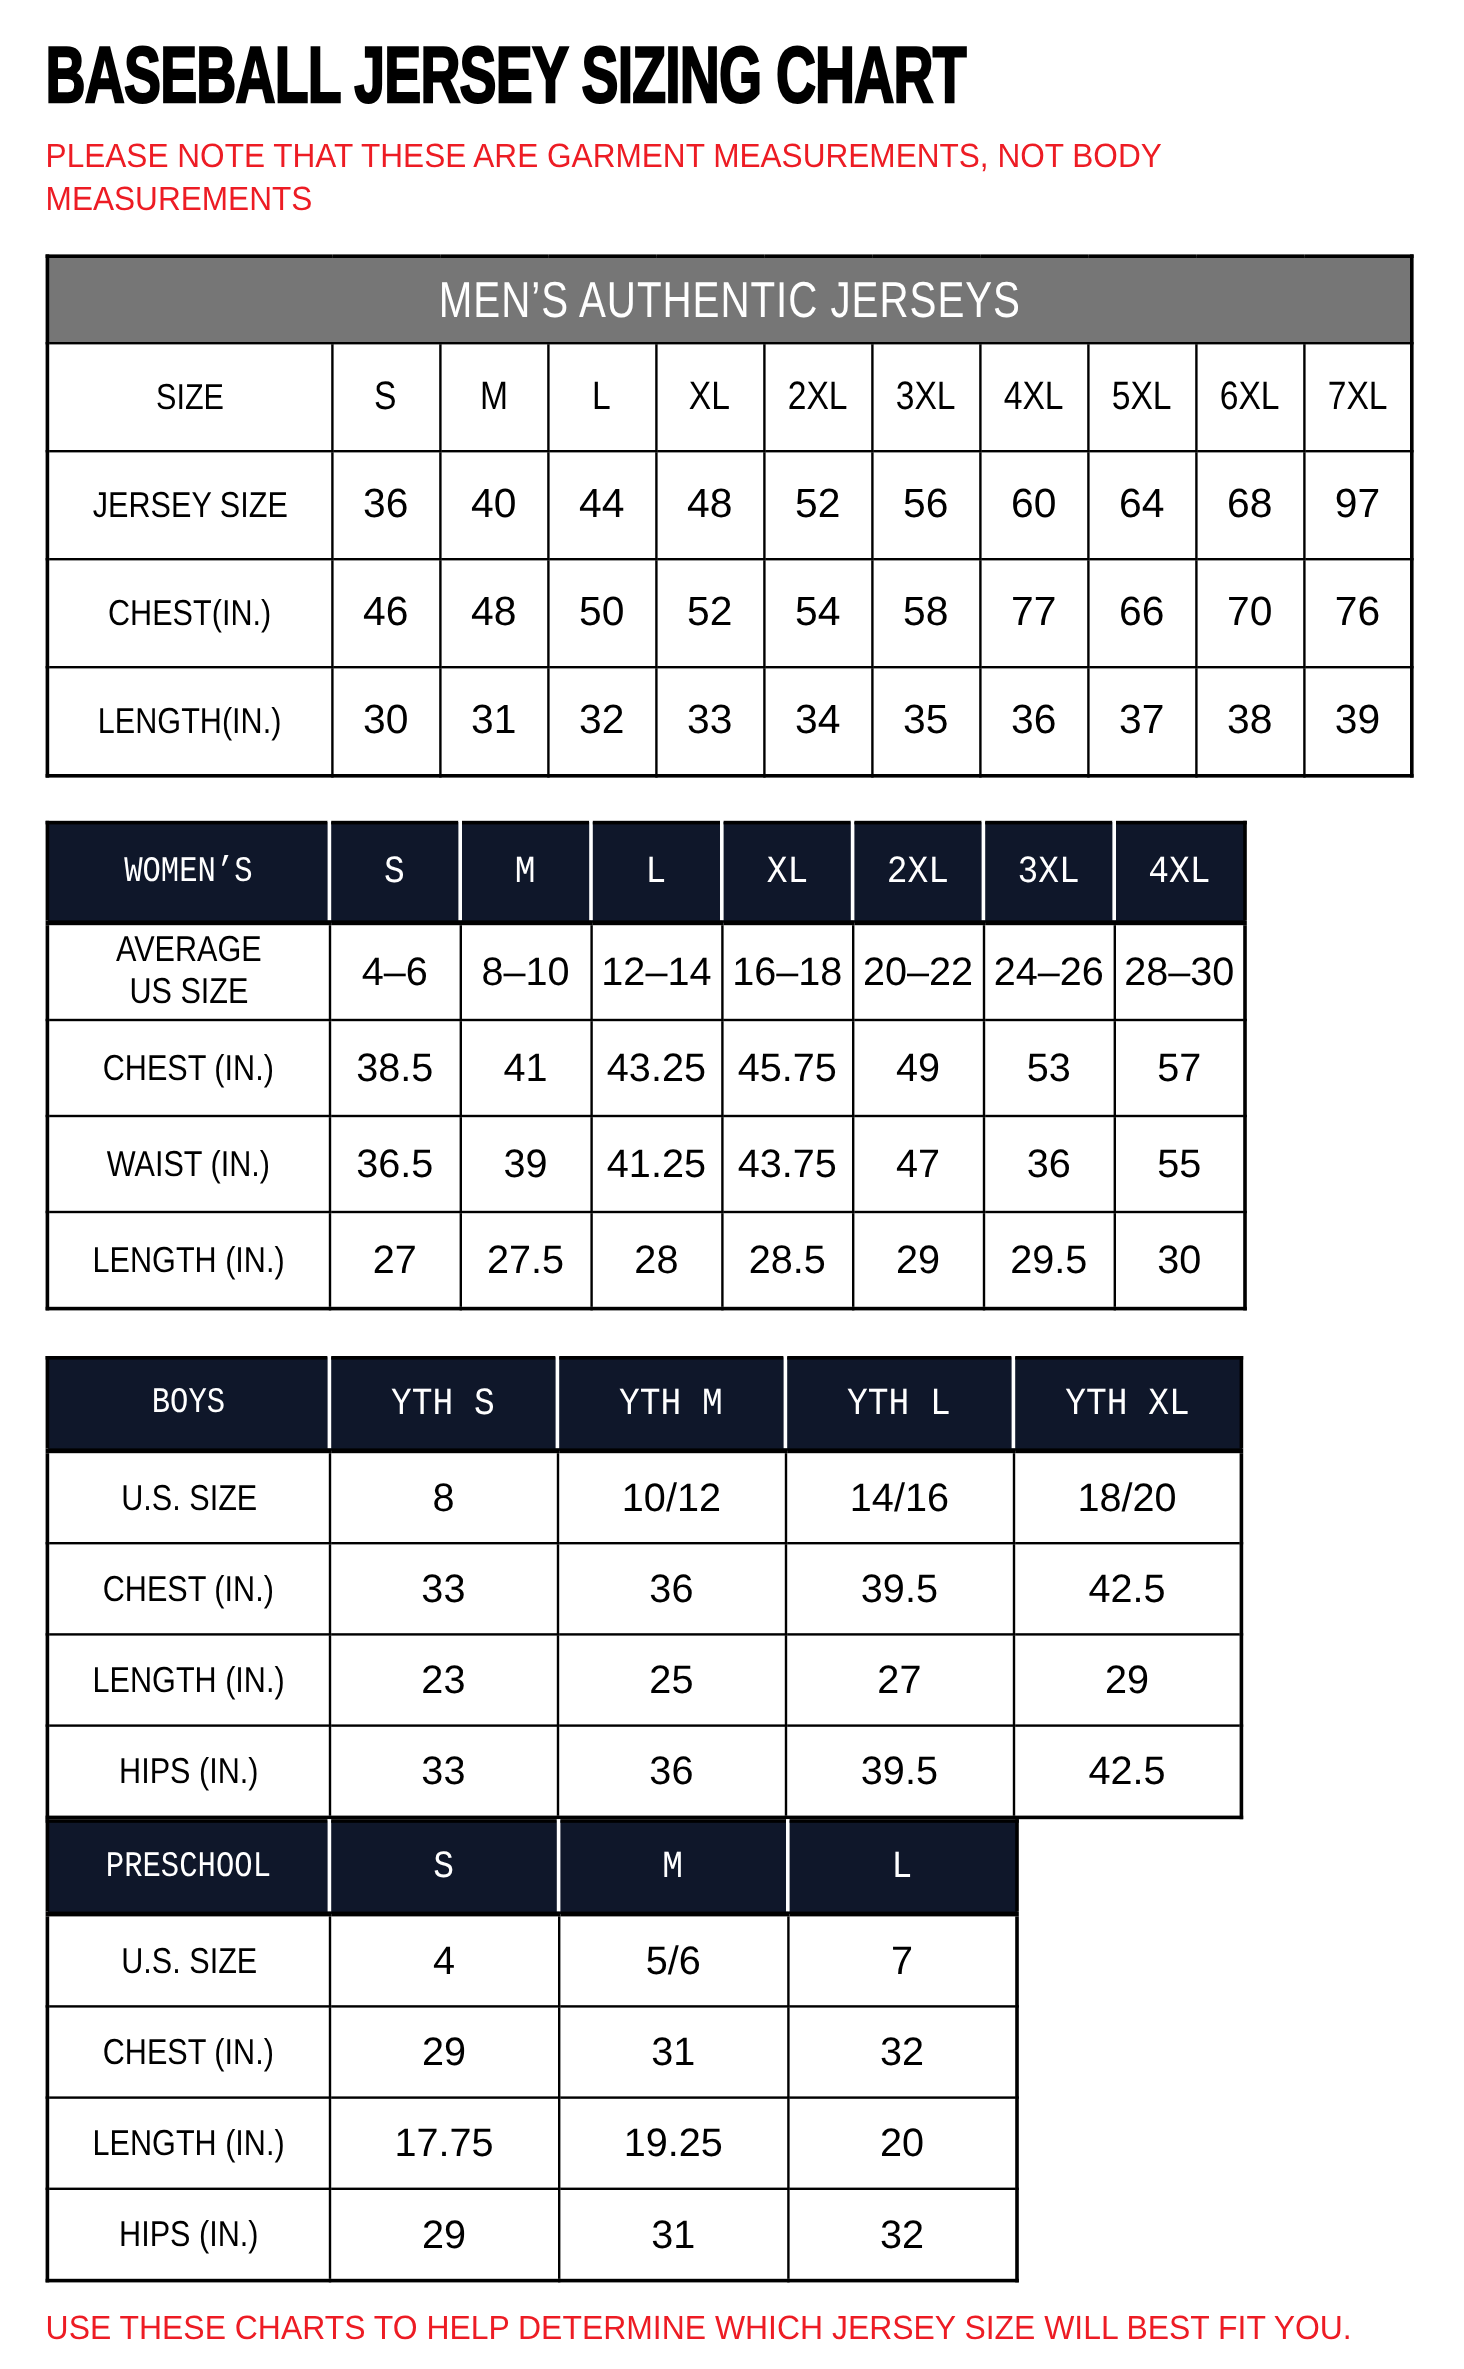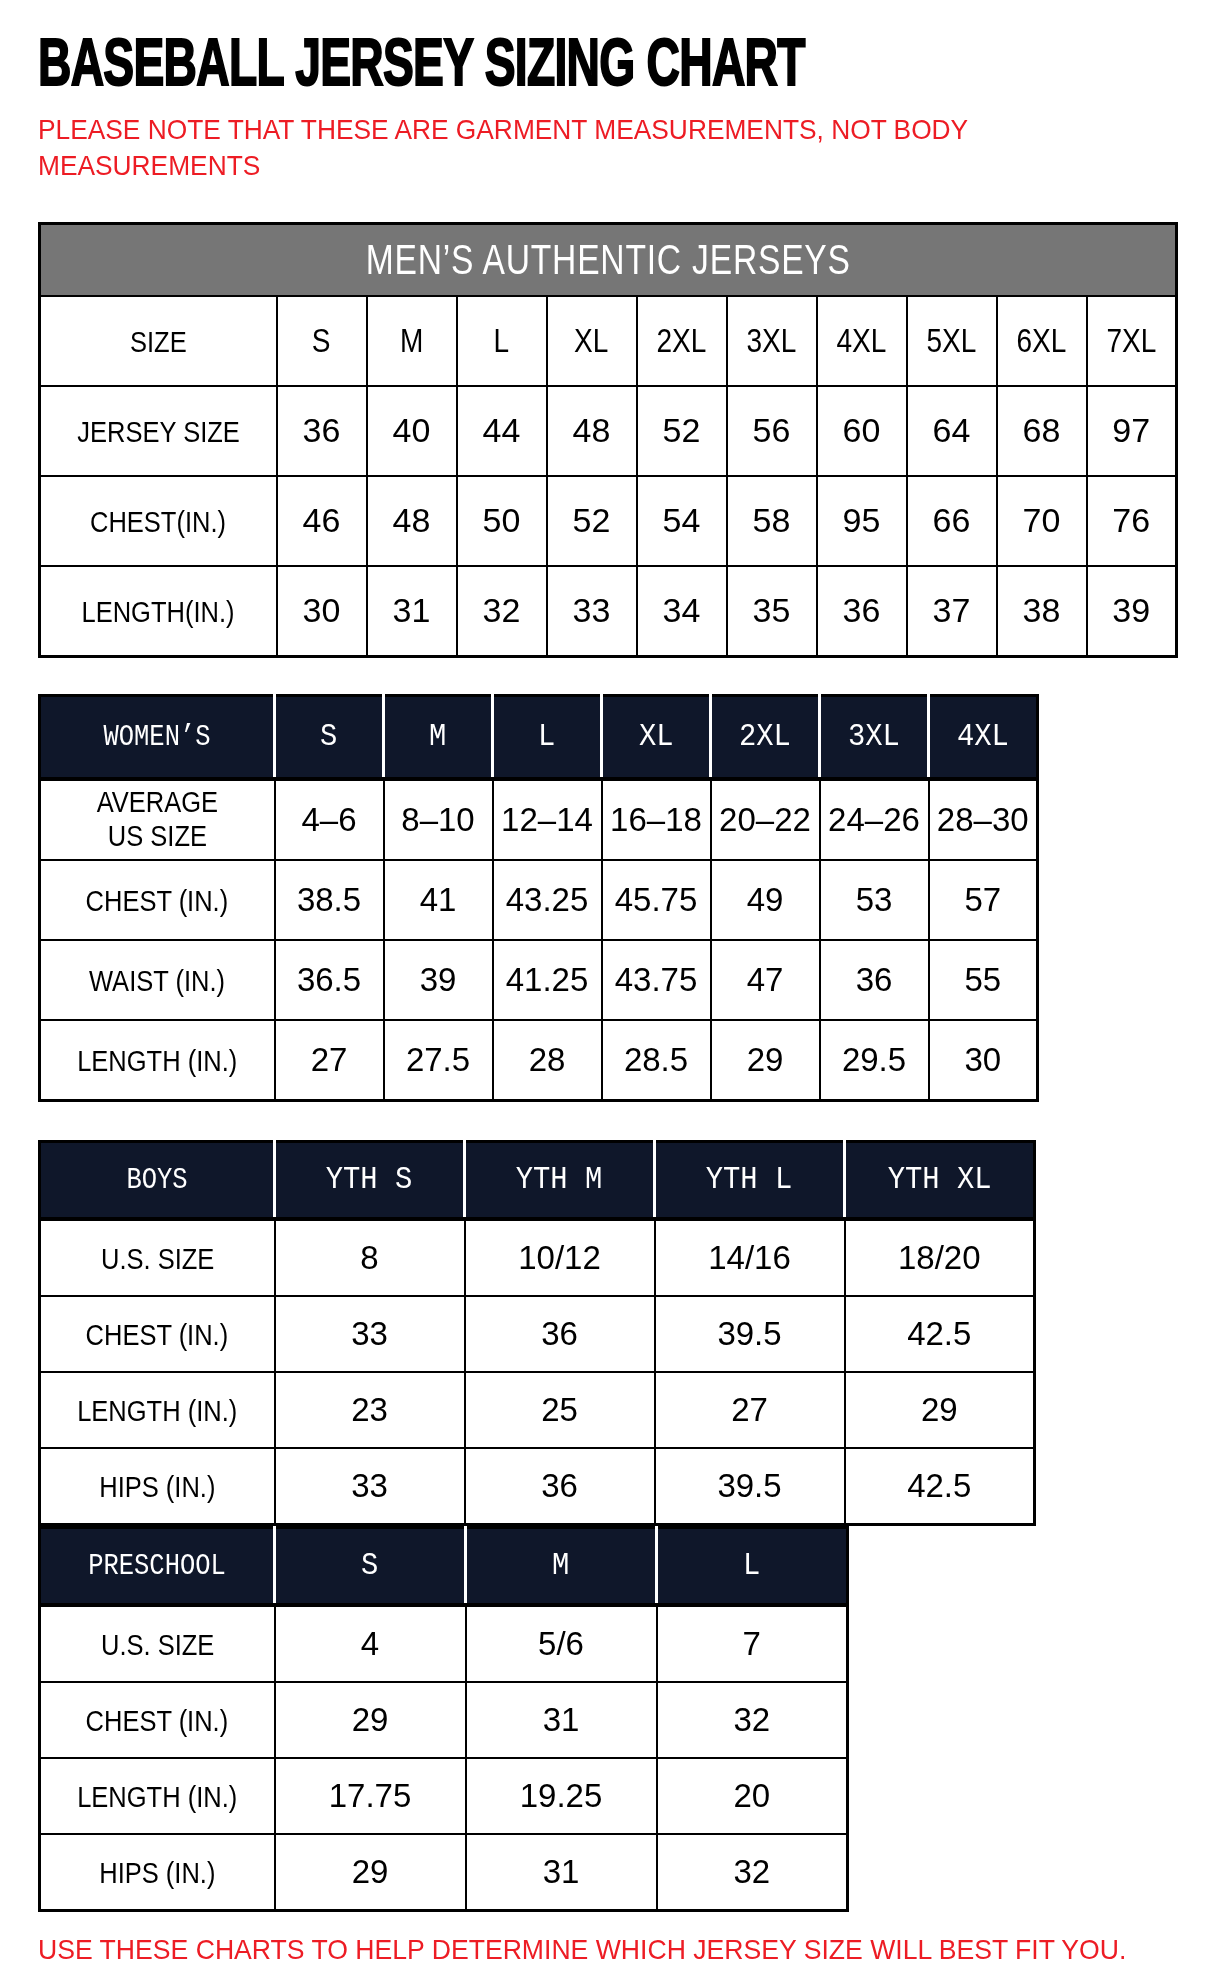--- a/index.html
+++ b/index.html
@@ -39,21 +39,21 @@
   
   .grayrow th{
     background:#0f172a;color:#fff;font-weight:400;
     border-bottom:4px solid #000;border-top:2px solid #000;font-family:Liberation Mono, monospace;
   }
   .grayrow th:not(:first-child){border-left:3px solid #fff;}
   .grayrow .hdr-letter{font-size:32px;transform:scaleX(.9);display:inline-block;}
   .grayrow .hdr-name{font-size:30px;}
 
   
-  .t-mens{margin-top:38px;}
+  .t-mens{margin-top:28px;}
   .t-mens .bandrow th{
     background:#767676;color:#fff;font-weight:400;height:70px;border:2px solid #000;
   }
   .t-mens .band-text{font-size:42px;transform:scaleX(.8);display:inline-block;letter-spacing:1px;}
   .t-mens td{height:88px;}
 
   
   .t-womens{margin-top:36px;}
   .t-womens .grayrow th{height:80px;}
   .t-womens td{height:78px;font-size:33px;}
@@ -127,21 +127,21 @@
         <td>97</td>
       </tr>
       <tr>
         <td><span class="cond lbl">CHEST(IN.)</span></td>
         <td>46</td>
         <td>48</td>
         <td>50</td>
         <td>52</td>
         <td>54</td>
         <td>58</td>
-        <td>95</td>
+        <td>77</td>
         <td>66</td>
         <td>70</td>
         <td>76</td>
       </tr>
       <tr>
         <td><span class="cond lbl">LENGTH(IN.)</span></td>
         <td>30</td>
         <td>31</td>
         <td>32</td>
         <td>33</td>

